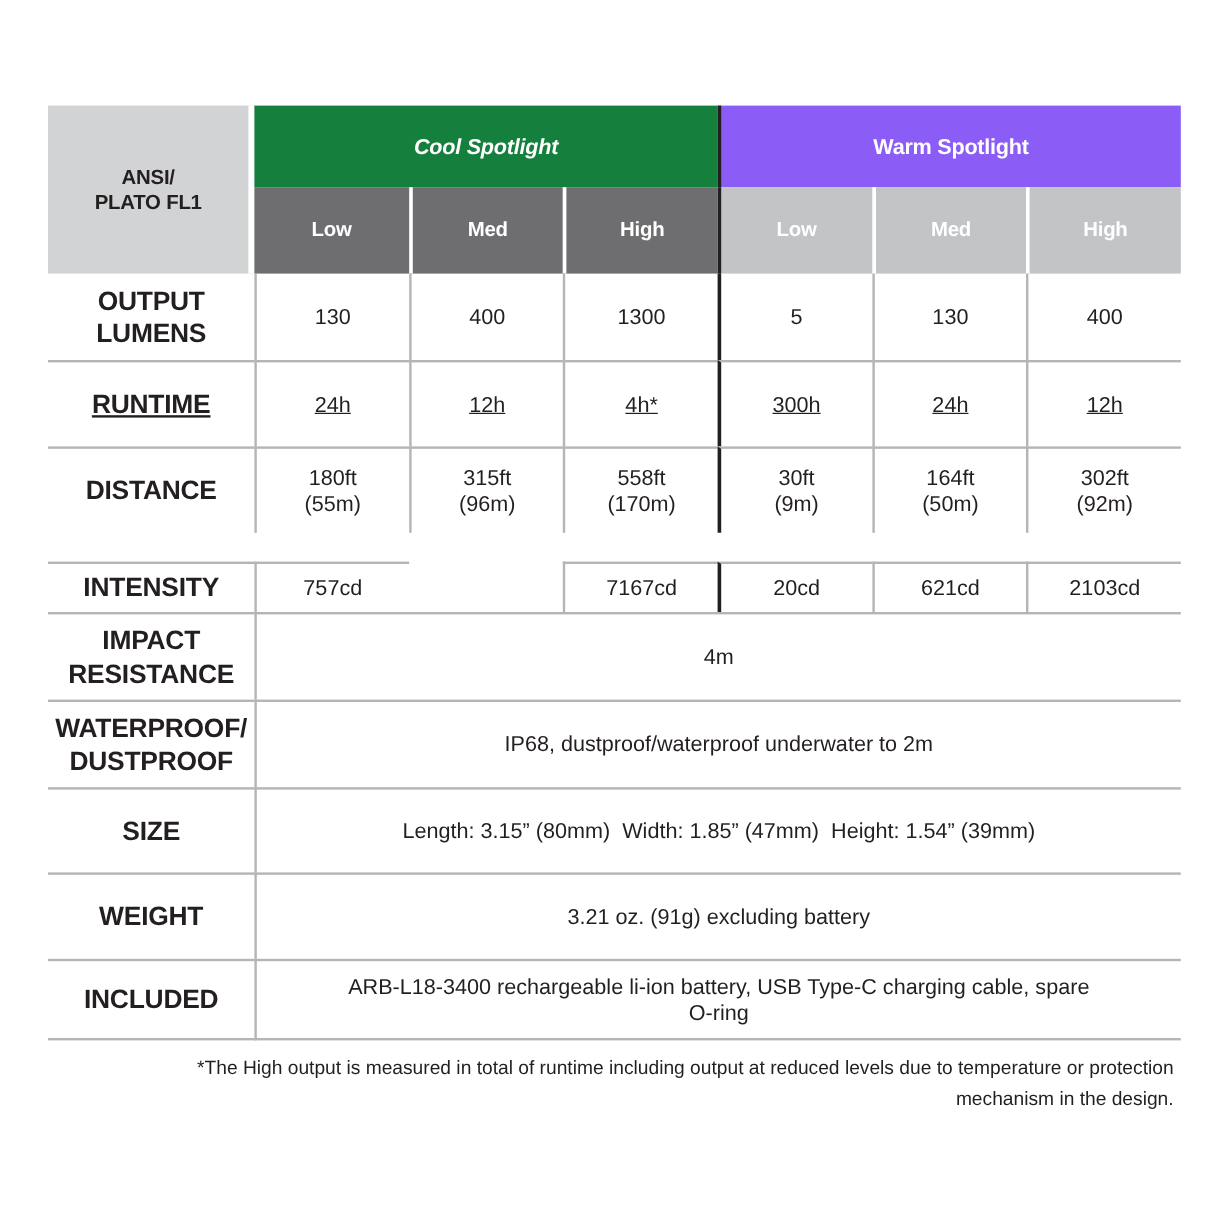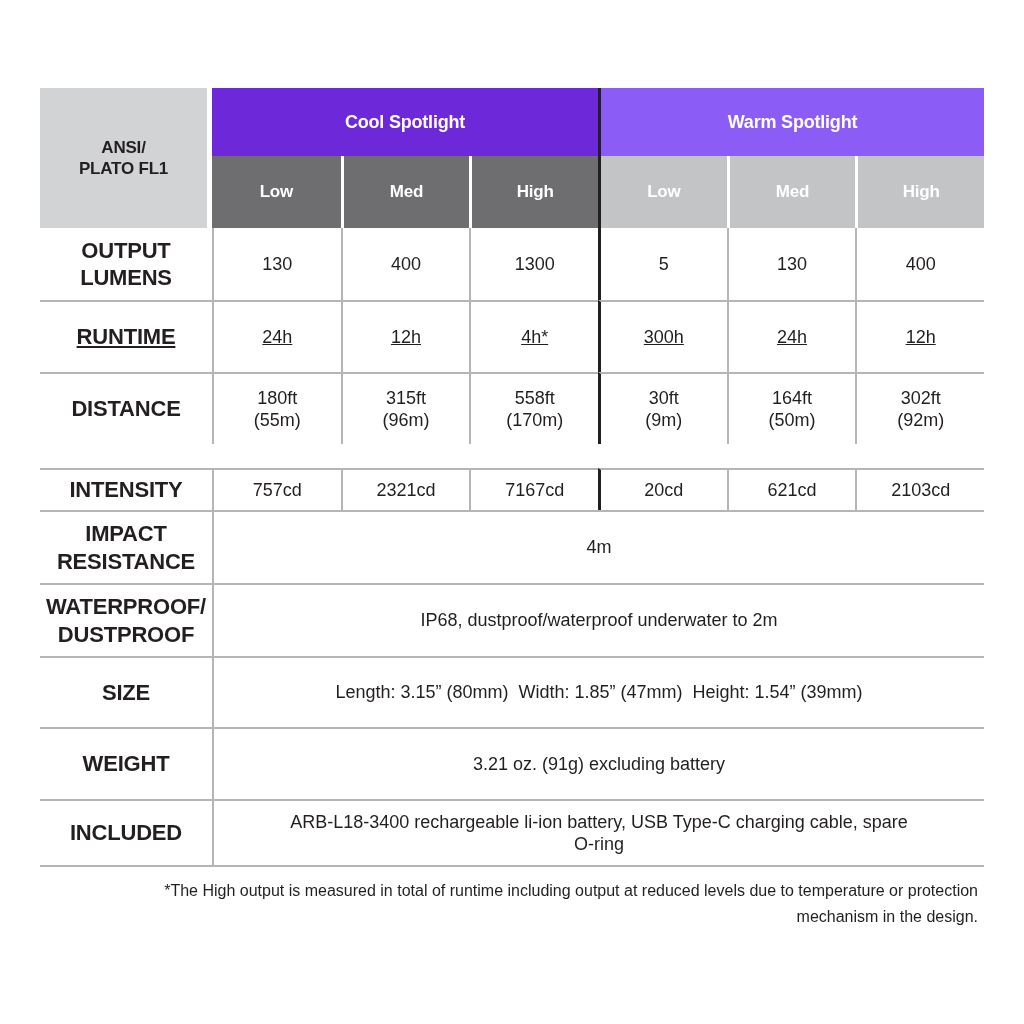--- a/index.html
+++ b/index.html
@@ -33,21 +33,21 @@
   
   .corner {
     grid-column: 1; grid-row: 1 / 3;
     background: #d2d3d4;
     border-right: 5px solid #ffffff;
     font-weight: bold; font-size: 17px;
     white-space: pre-line;
     letter-spacing: -0.2px;
   }
   .ghead { font-weight: bold; font-size: 18px; color: #ffffff; letter-spacing: -0.2px; }
-  .ghead.cool { grid-column: 2 / 5; grid-row: 1; background: #6d28d9; }
+  .ghead.cool { grid-column: 2 / 5; grid-row: 1; background: #15803d; font-style: italic; }
   .ghead.warm { grid-column: 5 / 8; grid-row: 1; background: #8b5cf6; border-left: 3px solid #231f20; }
 
   .mode { grid-row: 2; font-weight: bold; font-size: 17px; color: #ffffff; letter-spacing: -0.2px; }
   .mode.cool { background: #6e6e70; }
   .mode.warm { background: #c3c4c6; }
   .wgap  { border-left: 3px solid #ffffff; }
   .bgap  { border-left: 3px solid #231f20; }
 
   
   .c1 { grid-column: 1; } .c2 { grid-column: 2; } .c3 { grid-column: 3; }
@@ -128,21 +128,20 @@
 (170m)</div>
     <div class="cell val c5 r5 vdark bt">30ft
 (9m)</div>
     <div class="cell val c6 r5 vl bt">164ft
 (50m)</div>
     <div class="cell val c7 r5 vl bt">302ft
 (92m)</div>
 
     <div class="cell rlabel c1 r6 bt">INTENSITY</div>
     <div class="cell val c2 r6 vl bt">757cd</div>
-    <div class="cell val c3 r6 vl bt">2321cd</div>
     <div class="cell val c4 r6 vl bt">7167cd</div>
     <div class="cell val c5 r6 vdark bt">20cd</div>
     <div class="cell val c6 r6 vl bt">621cd</div>
     <div class="cell val c7 r6 vl bt">2103cd</div>
 
     <div class="cell rlabel c1 r7 bt">IMPACT
 RESISTANCE</div>
     <div class="cell mval cspan r7 vl bt">4m</div>
 
     <div class="cell rlabel c1 r8 bt">WATERPROOF/

